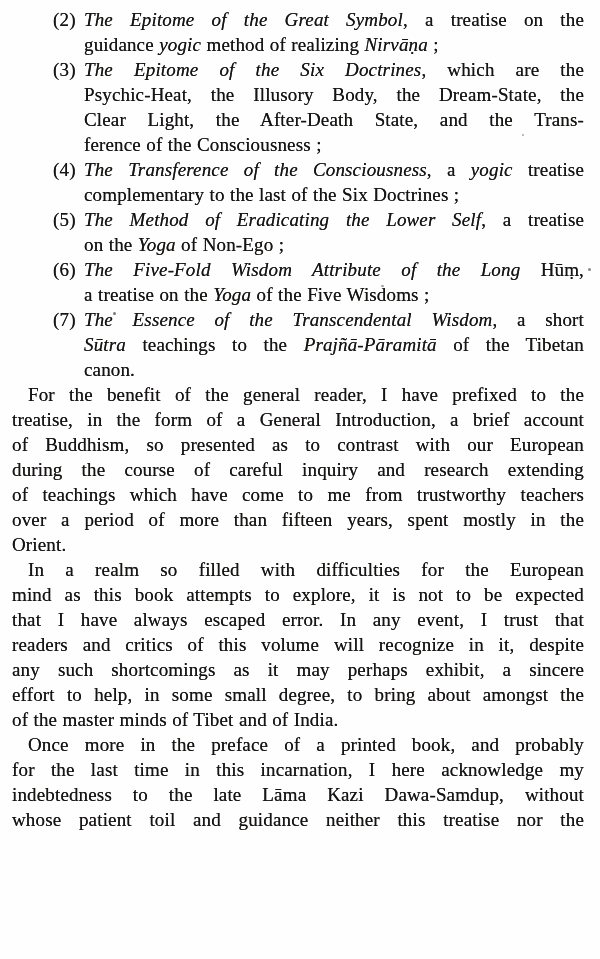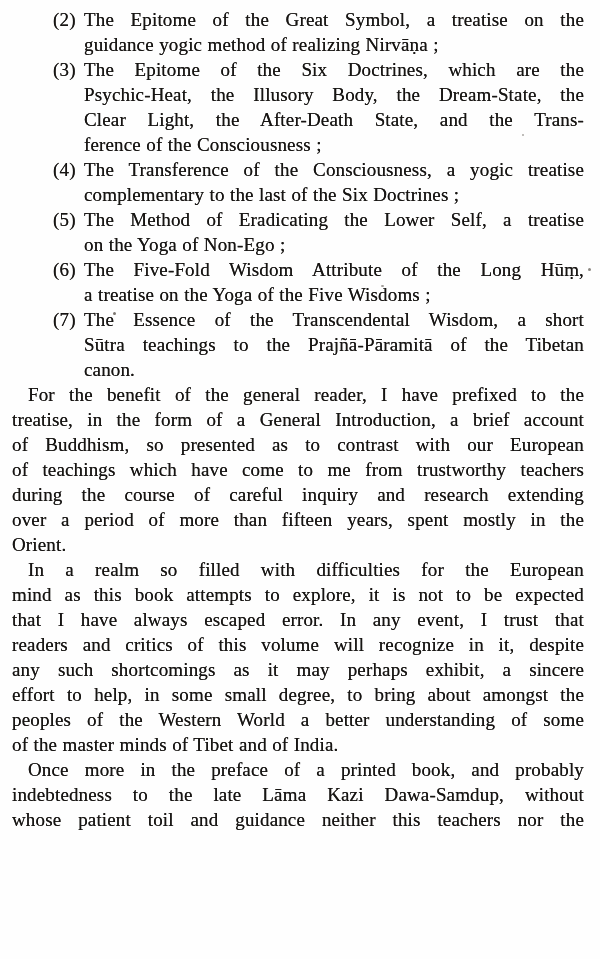--- a/index.html
+++ b/index.html
@@ -36,21 +36,21 @@
     min-height: 25px;
   }
   .line.last { text-align-last: left; }
   .line.first { padding-left: 16px; } 
   .num {
     position: absolute;
     left: -31px;
     top: 0;
     font-style: normal;
   }
-  .it { }
+  .it { font-style: italic; }
   
   .smudge { position: relative; font-style: italic; }
   .smudge::after {
     content: "";
     position: absolute;
     left: -2px;
     right: -16px;
     top: 54%;
     height: 3.5px;
     background: #26221e;
@@ -110,38 +110,38 @@
       </div>
       <div class="block numbered">
         <div class="line"><span class="num">(7)</span><span class="it">The Essence of the Transcendental Wisdom</span><span class="">, a short</span></div>
         <div class="line"><span class="it">Sūtra</span><span class=""> teachings to the </span><span class="it">Prajñā-Pāramitā</span><span class=""> of the Tibetan</span></div>
         <div class="line last"><span class="">canon.</span></div>
       </div>
       <div class="block para">
         <div class="line first"><span class="">For the benefit of the general reader, I have prefixed to the</span></div>
         <div class="line"><span class="">treatise, in the form of a General Introduction, a brief account</span></div>
         <div class="line"><span class="">of Buddhism, so presented as to contrast with our European</span></div>
+        <div class="line"><span class="">during the course of careful inquiry and research extending</span></div>
         <div class="line"><span class="">of teachings which have come to me from trustworthy teachers</span></div>
-        <div class="line"><span class="">during the course of careful inquiry and research extending</span></div>
         <div class="line"><span class="">over a period of more than fifteen years, spent mostly in the</span></div>
         <div class="line last"><span class="">Orient.</span></div>
       </div>
       <div class="block para">
         <div class="line first"><span class="">In a realm so filled with difficulties for the European</span></div>
         <div class="line"><span class="">mind as this book attempts to explore, it is not to be expected</span></div>
         <div class="line"><span class="">that I have always escaped error. In any event, I trust that</span></div>
         <div class="line"><span class="">readers and critics of this volume will recognize in it, despite</span></div>
         <div class="line"><span class="">any such shortcomings as it may perhaps exhibit, a sincere</span></div>
         <div class="line"><span class="">effort to help, in some small degree, to bring about amongst the</span></div>
-        <div class="line"><span class="">peoples of the Western World a better understanding of some</span></div>
         <div class="line last"><span class="">of the master minds of Tibet and of India.</span></div>
       </div>
       <div class="block para">
         <div class="line first"><span class="">Once more in the preface of a printed book, and probably</span></div>
+        <div class="line"><span class="">for the last time in this incarnation, I here acknowledge my</span></div>
         <div class="line"><span class="">indebtedness to the late Lāma Kazi Dawa-Samdup, without</span></div>
-        <div class="line"><span class="">whose patient toil and guidance neither this teachers nor the</span></div>
+        <div class="line"><span class="">whose patient toil and guidance neither this treatise nor the</span></div>
       </div>
     </div>
   <div class="speck s1"></div>
   <div class="speck s2"></div>
   <div class="speck s3"></div>
   <div class="speck s4"></div>
 </div>
 
 </body></html>

